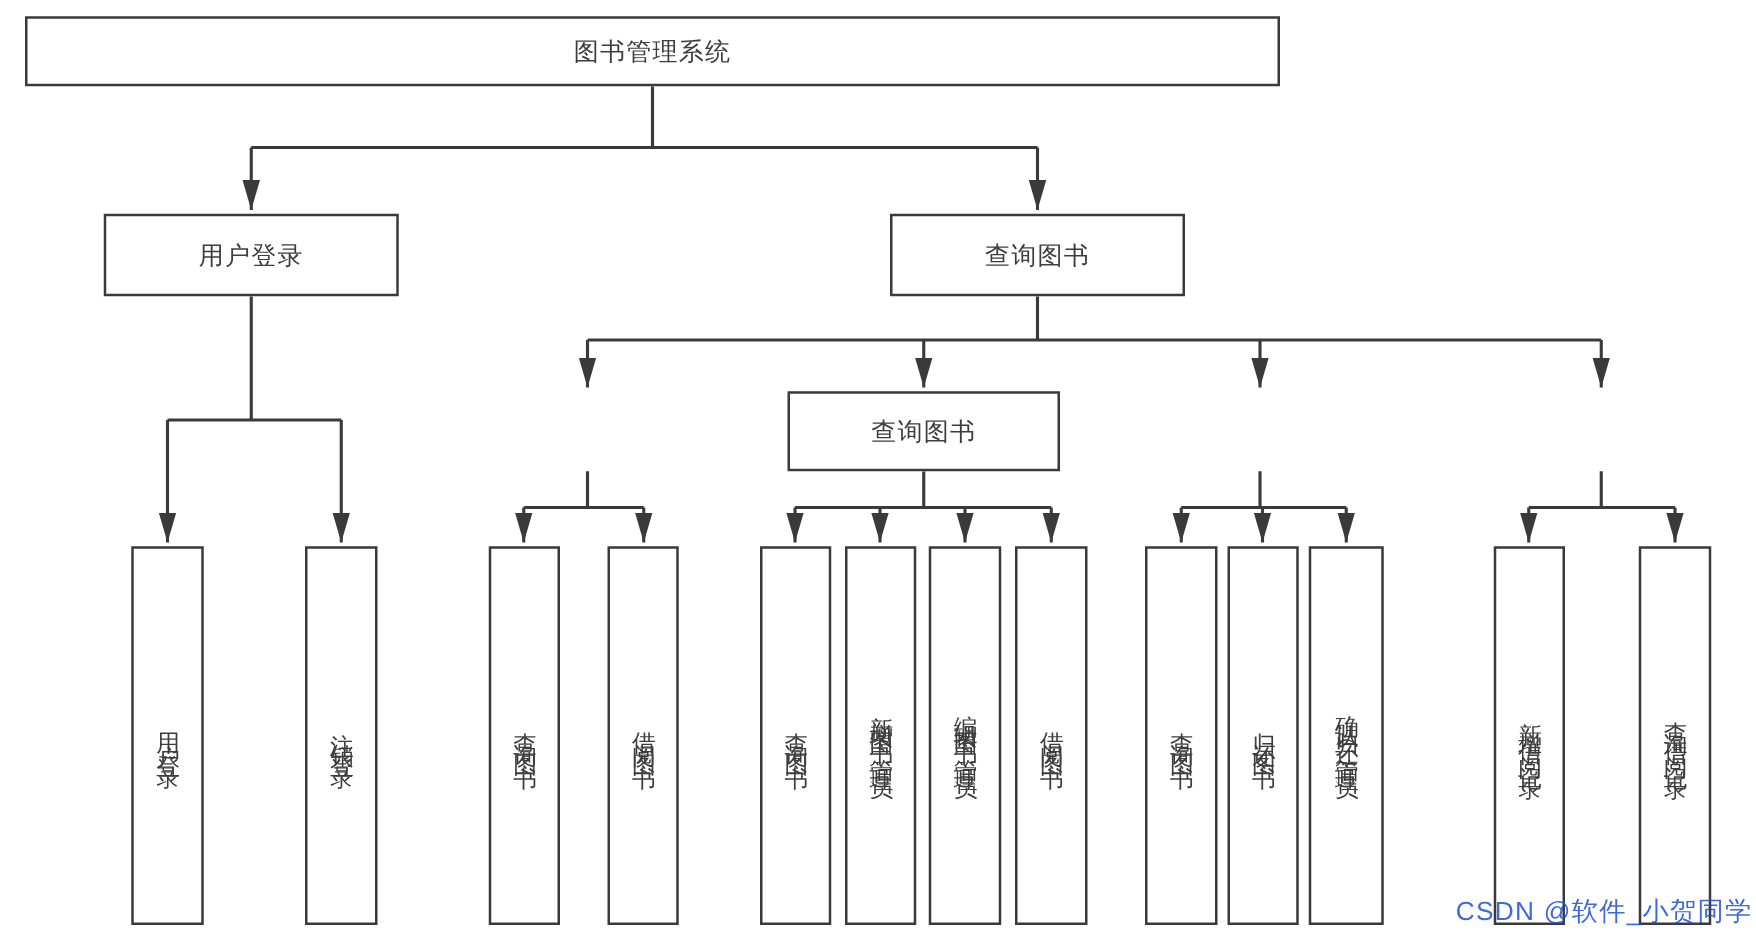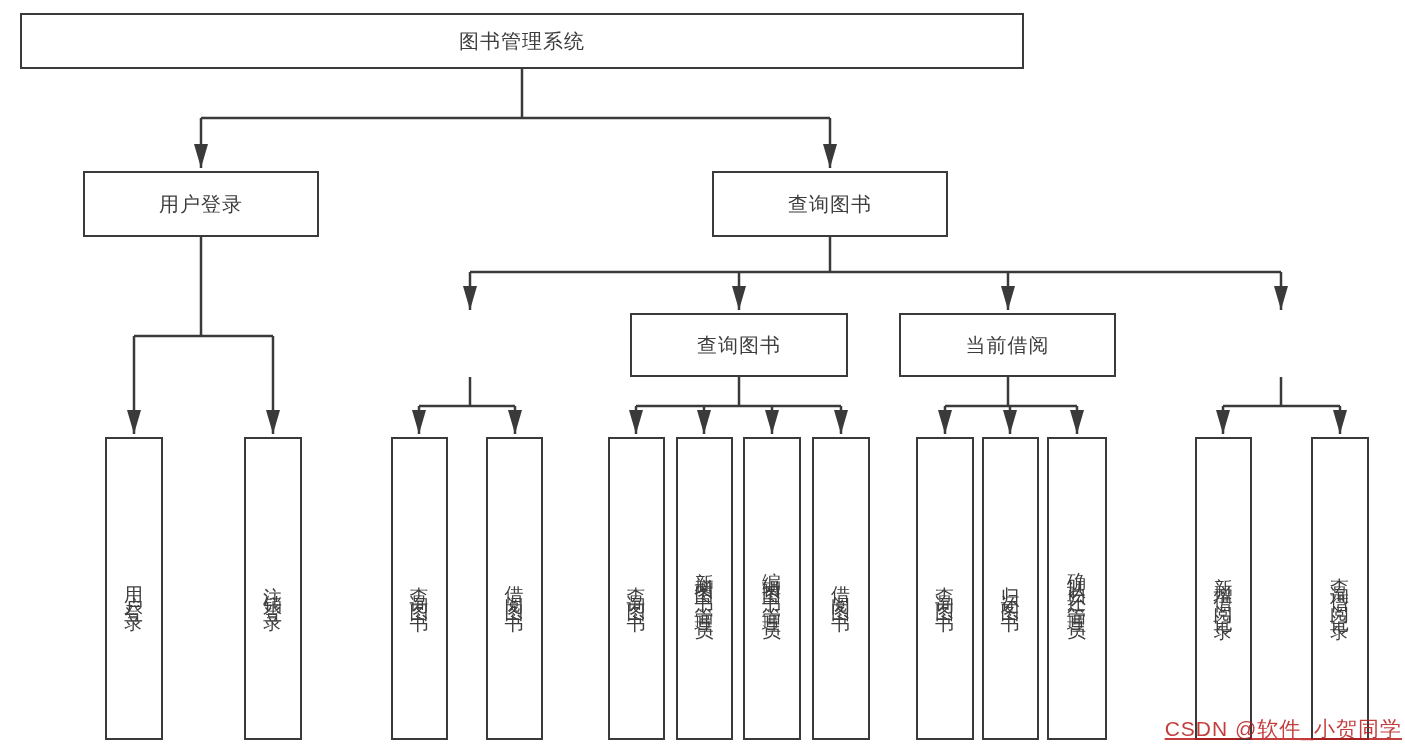--- a/index.html
+++ b/index.html
@@ -31,25 +31,24 @@
     font-size:19px;
     line-height:1;
     letter-spacing:9px;
   }
   .vlabel.tight{letter-spacing:7px;}
   #watermark{
     position:absolute;
     right:3px;bottom:4px;
     z-index:2;
     font-size:21px;
-    color:#b91c1c;
+    color:#1d4ed8;
     opacity:0.85;
     letter-spacing:1px;
     white-space:nowrap;
-    text-decoration:underline;
   }
 </style>
 </head>
 <body>
 
 <div id="canvas">
 
   <svg id="connectors" width="1405" height="747" viewBox="0 0 1405 747">
     <defs>
       <marker id="arrow" markerUnits="userSpaceOnUse" markerWidth="26" markerHeight="16" refX="24" refY="7.5" orient="auto">
@@ -114,23 +113,20 @@
   <div class="box" style="left:83px;top:171px;width:236px;height:66px">
     <span class="hlabel">用户登录</span>
   </div>
   <div class="box" style="left:712px;top:171px;width:236px;height:66px">
     <span class="hlabel">查询图书</span>
   </div>
 
   <div class="box" style="left:630px;top:313px;width:218px;height:64px">
     <span class="hlabel">查询图书</span>
   </div>
-  <div class="box" style="left:899px;top:313px;width:217px;height:64px">
-    <span class="hlabel">当前借阅</span>
-  </div>
 
   <div class="box" style="left:105px;top:437px;width:58px;height:303px">
     <span class="vlabel">用户登录</span>
   </div>
   <div class="box" style="left:244px;top:437px;width:58px;height:303px">
     <span class="vlabel">注销登录</span>
   </div>
 
   <div class="box" style="left:391px;top:437px;width:57px;height:303px">
     <span class="vlabel">查询图书</span>

